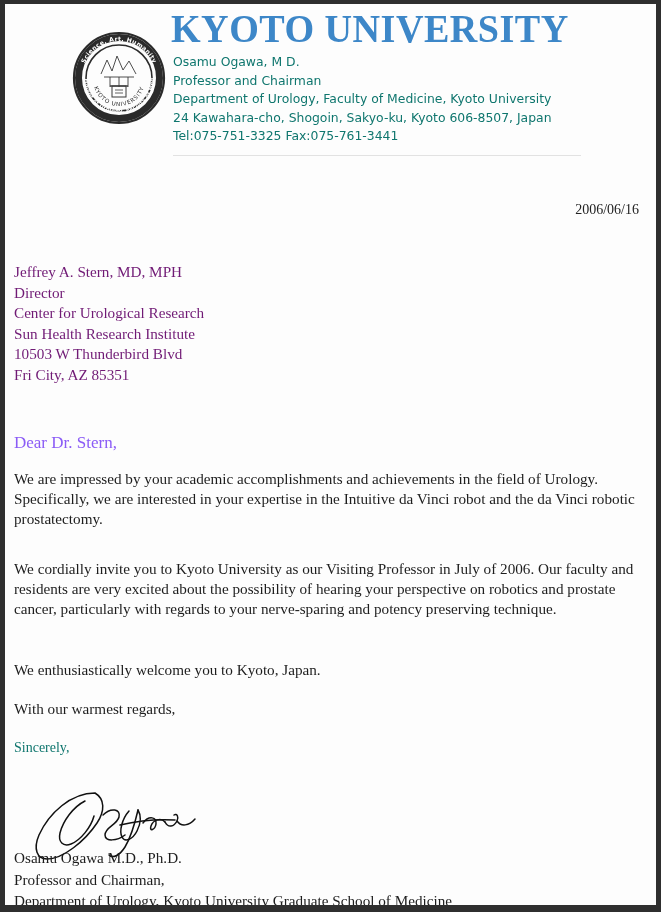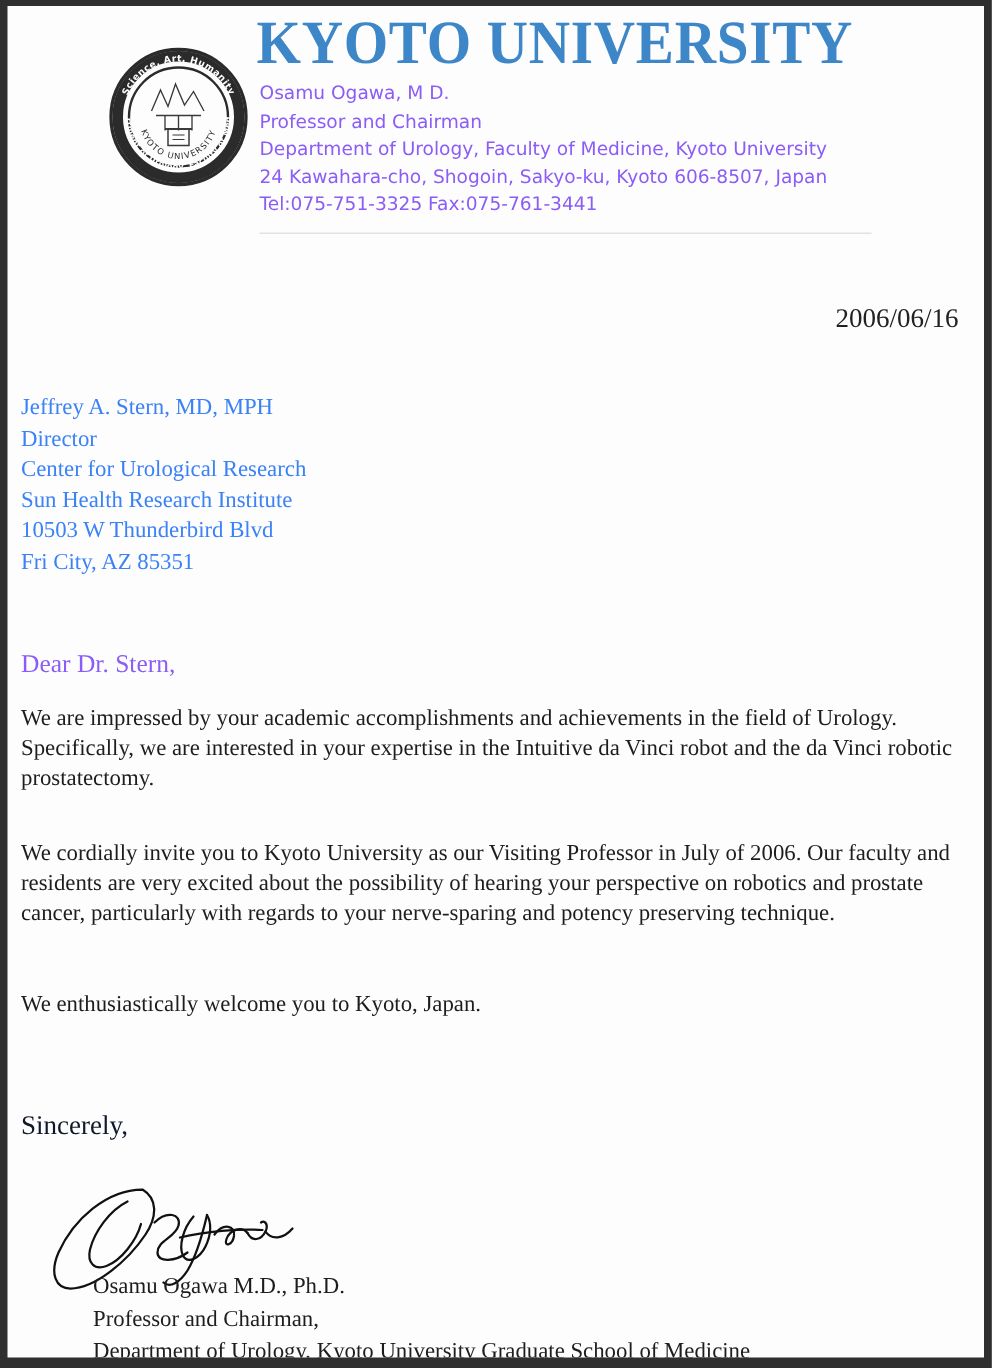--- a/index.html
+++ b/index.html
@@ -58,49 +58,49 @@
     transform-origin: left top;
   }
   .lh-lines {
     position: absolute;
     left: 168px;
     top: 49px;
     width: 470px;
     font-family: "DejaVu Sans", "Liberation Sans", sans-serif;
     font-size: 12.4px;
     line-height: 18.6px;
-    color: #8b5cf6;
+    color: #0f766e;
     white-space: nowrap;
   }
   .lh-lines .ln { display: block; }
   .lh-rule {
     position: absolute;
     left: 168px;
     top: 151px;
     width: 408px;
     height: 1px;
     background: #e2e2e2;
   }
 
   
   .date {
     position: absolute;
     right: 17px;
     top: 198px;
-    font-size: 18px;
+    font-size: 14px;
     color: #222;
     white-space: nowrap;
   }
   .addr {
     position: absolute;
     left: 9px;
     top: 258px;
     font-size: 15.2px;
     line-height: 20.6px;
-    color: #3b82f6;
+    color: #701a75;
   }
   .addr .ln { display: block; white-space: nowrap; }
 
   .salutation {
     position: absolute;
     left: 9px;
     top: 429px;
     font-size: 17px;
     color: #8b5cf6;
   }
@@ -120,43 +120,43 @@
     position: absolute;
     left: 9px;
     top: 696px;
     font-size: 15.2px;
     color: #1d1d1d;
   }
   .closing-2 {
     position: absolute;
     left: 9px;
     top: 736px;
-    font-size: 18px;
-    color: #0f172a;
+    font-size: 14px;
+    color: #0f766e;
   }
 
   
   .signature {
     position: absolute;
     left: 20px;
     top: 775px;
     width: 230px;
     height: 88px;
   }
   .signature svg { display: block; }
 
   .signblock {
     position: absolute;
     left: 9px;
     top: 843px;
     font-size: 15.2px;
     line-height: 21.5px;
     color: #1d1d1d;
   }
-  .signblock .ln { display: block; white-space: nowrap; margin-left: 48px; }
+  .signblock .ln { display: block; white-space: nowrap; }
 </style>
 </head>
 <body>
 
 <div id="page">
   <div id="paper">
 
     <div class="letterhead">
 
       <div class="seal">
@@ -213,20 +213,21 @@
       <span class="ln">10503 W Thunderbird Blvd</span>
       <span class="ln">Fri City, AZ 85351</span>
     </div>
 
     <div class="salutation">Dear Dr. Stern,</div>
 
     <div class="para" id="para-1">We are impressed by your academic accomplishments and achievements in the field of Urology.  Specifically, we are interested in your expertise in the Intuitive da Vinci robot and the da Vinci robotic prostatectomy.</div>
     <div class="para" id="para-2">We cordially invite you to Kyoto University as our Visiting Professor in July of 2006. Our faculty and residents are very excited about the possibility of hearing your perspective on robotics and prostate cancer, particularly with regards to your nerve-sparing and potency preserving technique.</div>
     <div class="para" id="para-3">We enthusiastically welcome you to Kyoto, Japan.</div>
 
+    <div class="closing-1">With our warmest regards,</div>
     <div class="closing-2">Sincerely,</div>
 
     <div class="signature">
       <svg width="230" height="88" viewBox="0 0 230 88" xmlns="http://www.w3.org/2000/svg">
         <g fill="none" stroke="#111111" stroke-width="1.5" stroke-linecap="round" stroke-linejoin="round">
 
           <path d="M70,14 C46,14 24,34 14,56 C8,70 12,80 22,80 C38,80 60,62 72,44 C80,32 80,20 70,14 Z"></path>
           <path d="M60,22 C48,28 38,42 35,54 C33,63 38,68 46,65 C56,61 66,48 69,37"></path>
 
           <path d="M78,36 C86,28 96,30 94,38 C92,46 80,48 80,56 C80,63 92,62 100,56"></path>

